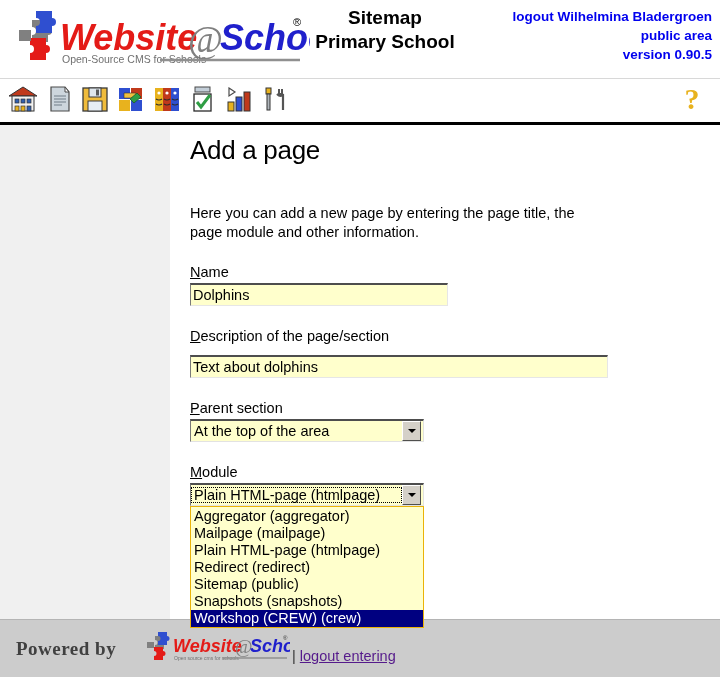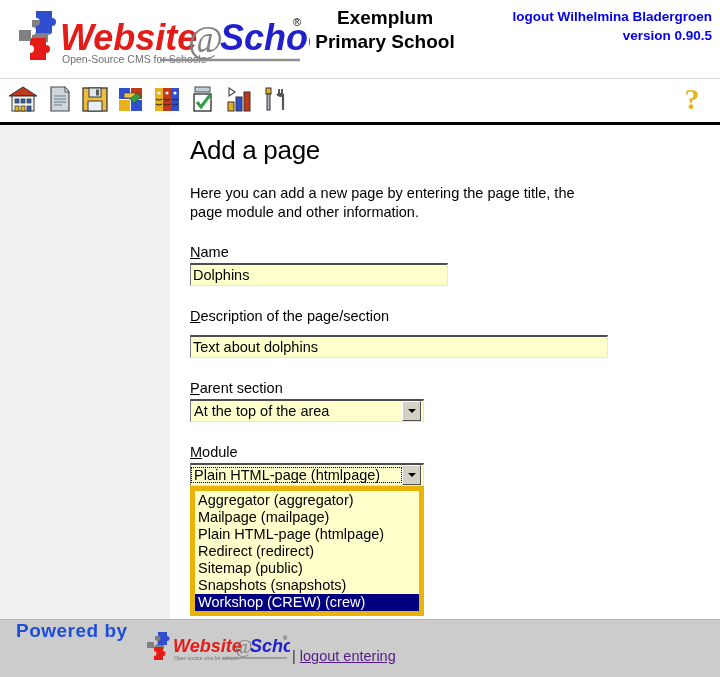--- a/index.html
+++ b/index.html
@@ -135,21 +135,21 @@
     font-weight: normal;
     color: #000000;
     margin: 10px 0 0 0;
     letter-spacing: -0.3px;
   }
 
   .intro {
     font-size: 14.5px;
     color: #000000;
     line-height: 1.32;
-    margin-top: 18px;
+    margin-top: 38px;
     width: 420px;
   }
 
   .field-group { margin-top: 22px; }
 
   .field-label {
     font-size: 14.5px;
     color: #000000;
     margin-bottom: 3px;
   }
@@ -223,21 +223,21 @@
   }
 
   
   .dropdown-list {
     position: absolute;
     left: 0;
     top: 23px;
     width: 234px;
     box-sizing: border-box;
     background: #ffffcc;
-    border: 5px solid #eab308;
+    border: 1px solid #eab308;
     z-index: 50;
     padding: 1px 0 0 0;
   }
   .dd-item {
     font-size: 14.5px;
     color: #000000;
     line-height: 17px;
     height: 17px;
     padding-left: 3px;
     white-space: nowrap;
@@ -274,25 +274,26 @@
   
   .footer {
     position: relative;
     height: 59px;
     background: #cccccc;
     border-top: 1px solid #b4b4b4;
   }
   .powered {
     position: absolute;
     left: 16px;
-    top: 0;
+    top: 18px;
     font-size: 19px;
     font-weight: bold;
-    color: #1d4ed8;
+    color: #404040;
     letter-spacing: 0.5px;
+    font-family: Liberation Serif, serif;
   }
   .footer-logo {
     position: absolute;
     left: 145px;
     top: 626px;
   }
   .footer-link-wrap {
     position: absolute;
     left: 292px;
     top: 28px;
@@ -324,26 +325,27 @@
         <text x="50" y="42" font-family="'Liberation Sans', sans-serif" font-size="36" font-weight="bold" font-style="italic" fill="#e41b17">Website</text>
         <text x="178" y="44" font-family="'Liberation Serif', serif" font-size="38" fill="#808080">@</text>
         <text x="210" y="42" font-family="'Liberation Sans', sans-serif" font-size="36" font-weight="bold" font-style="italic" fill="#2020cc">School</text>
         <text x="283" y="18" font-family="'Liberation Sans', sans-serif" font-size="11" fill="#000000">®</text>
         <text x="52" y="55" font-family="'Liberation Sans', sans-serif" font-size="10.5" fill="#707070">Open-Source CMS for Schools</text>
         <path d="M150 52 L290 52" stroke="#909090" stroke-width="2.5" fill="none"></path>
       </svg>
     </div>
 
     <div class="school-name">
-      <div>Exemplum</div>
+      <div>Sitemap</div>
       <div>Primary School</div>
     </div>
 
     <div class="header-right">
       <div>logout Wilhelmina Bladergroen</div>
+      <div>public area</div>
       <div>version 0.90.5</div>
     </div>
 
   </div>
 
   <div class="toolbar">
     <div class="toolbar-icons">
 
       <div class="tb-btn">
         <svg width="30" height="28" viewBox="0 0 30 28">

